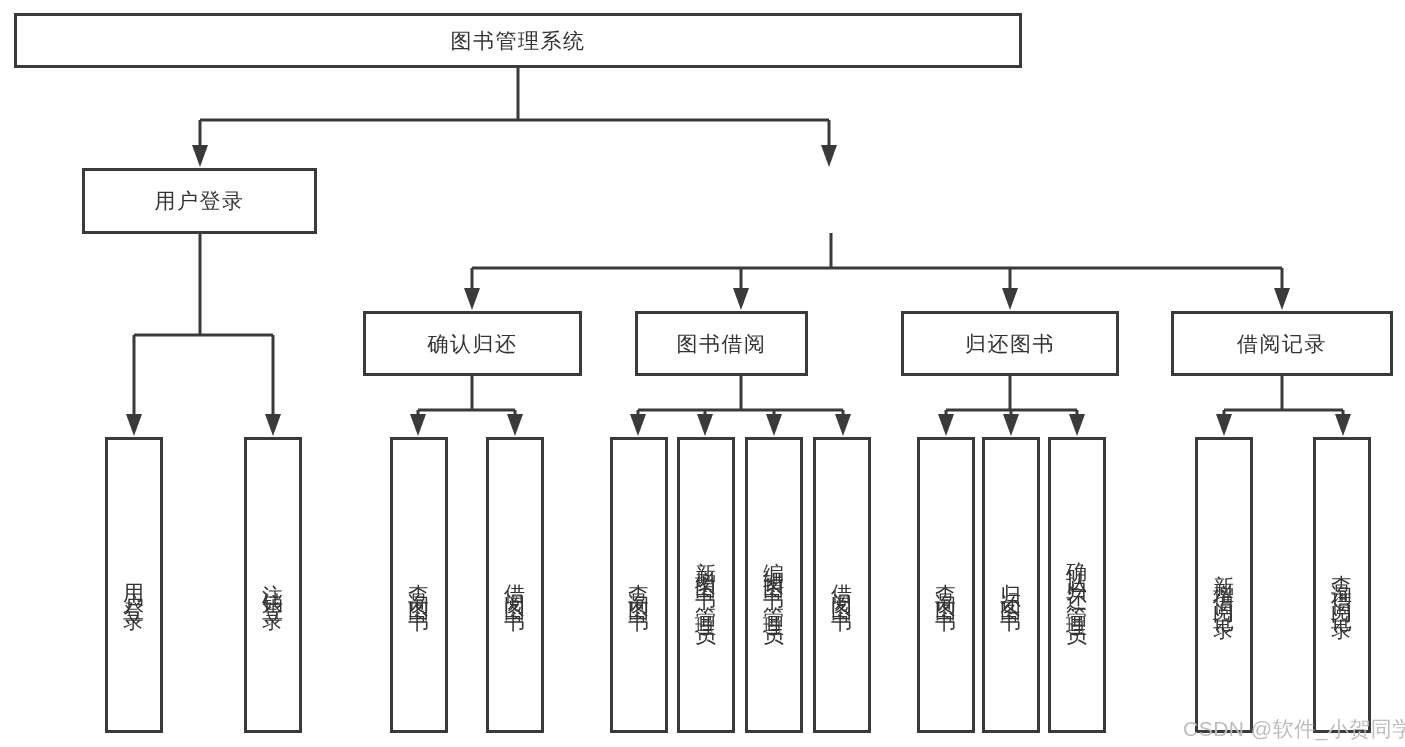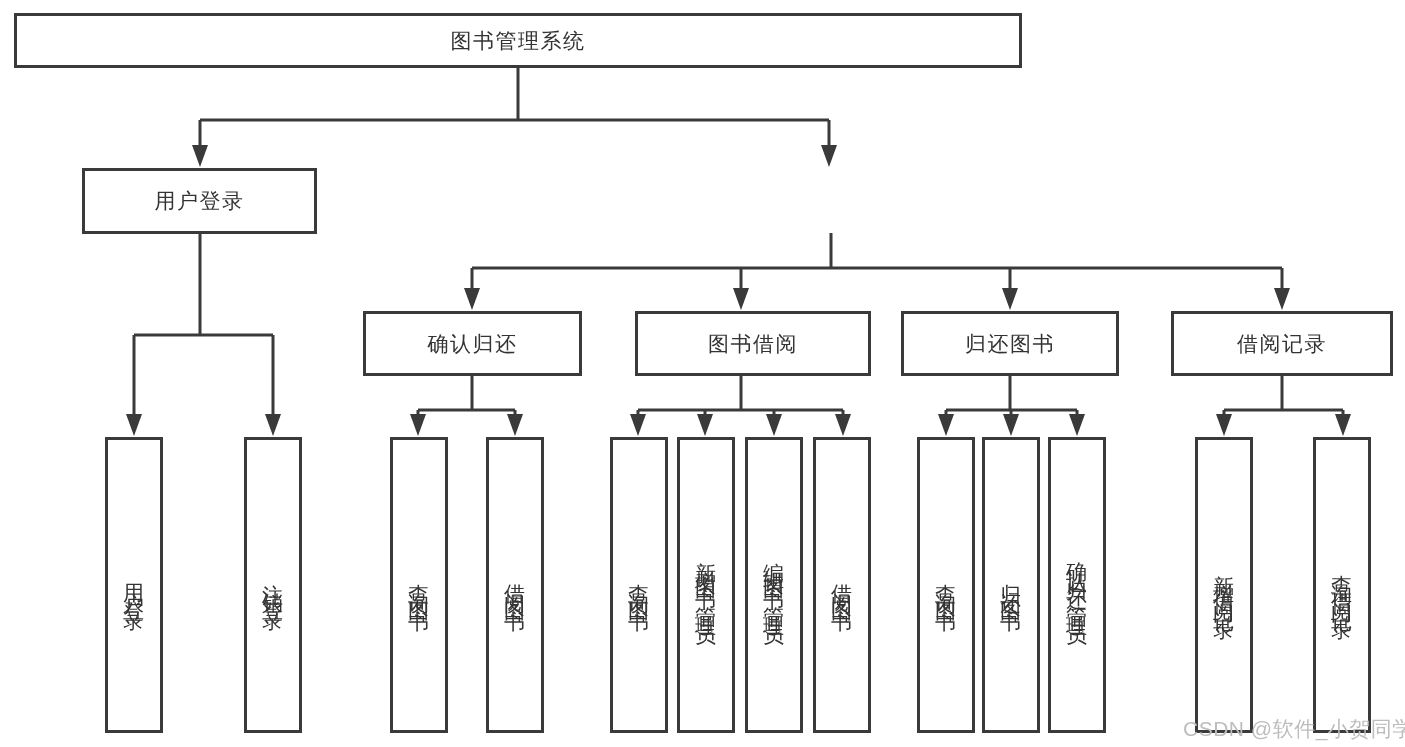--- a/index.html
+++ b/index.html
@@ -33,21 +33,21 @@
     text-orientation:mixed;
     font-size:21px;
     letter-spacing:9px;
     line-height:1;
     white-space:nowrap;
   }
   .bx-root{left:14px;top:13px;width:1008px;height:55px;}
   .bx-user-login{left:82px;top:168px;width:235px;height:66px;}
   .bx-book-mgmt{left:712px;top:168px;width:238px;height:66px;}
   .bx-new-books{left:363px;top:311px;width:219px;height:65px;}
-  .bx-book-borrow{left:635px;top:311px;width:236px;height:65px;}
+  .bx-book-borrow{left:635px;top:311px;width:173px;height:65px;}
   .bx-current-borrow{left:901px;top:311px;width:218px;height:65px;}
   .bx-borrow-records{left:1171px;top:311px;width:222px;height:65px;font-family:Liberation Mono, monospace;}
   .bx-a1{left:105px;}
   .bx-a2{left:244px;}
   .bx-b1{left:390px;}
   .bx-b2{left:486px;}
   .bx-c1{left:610px;}
   .bx-c2{left:677px;}
   .bx-c3{left:745px;}
   .bx-c4{left:813px;}

